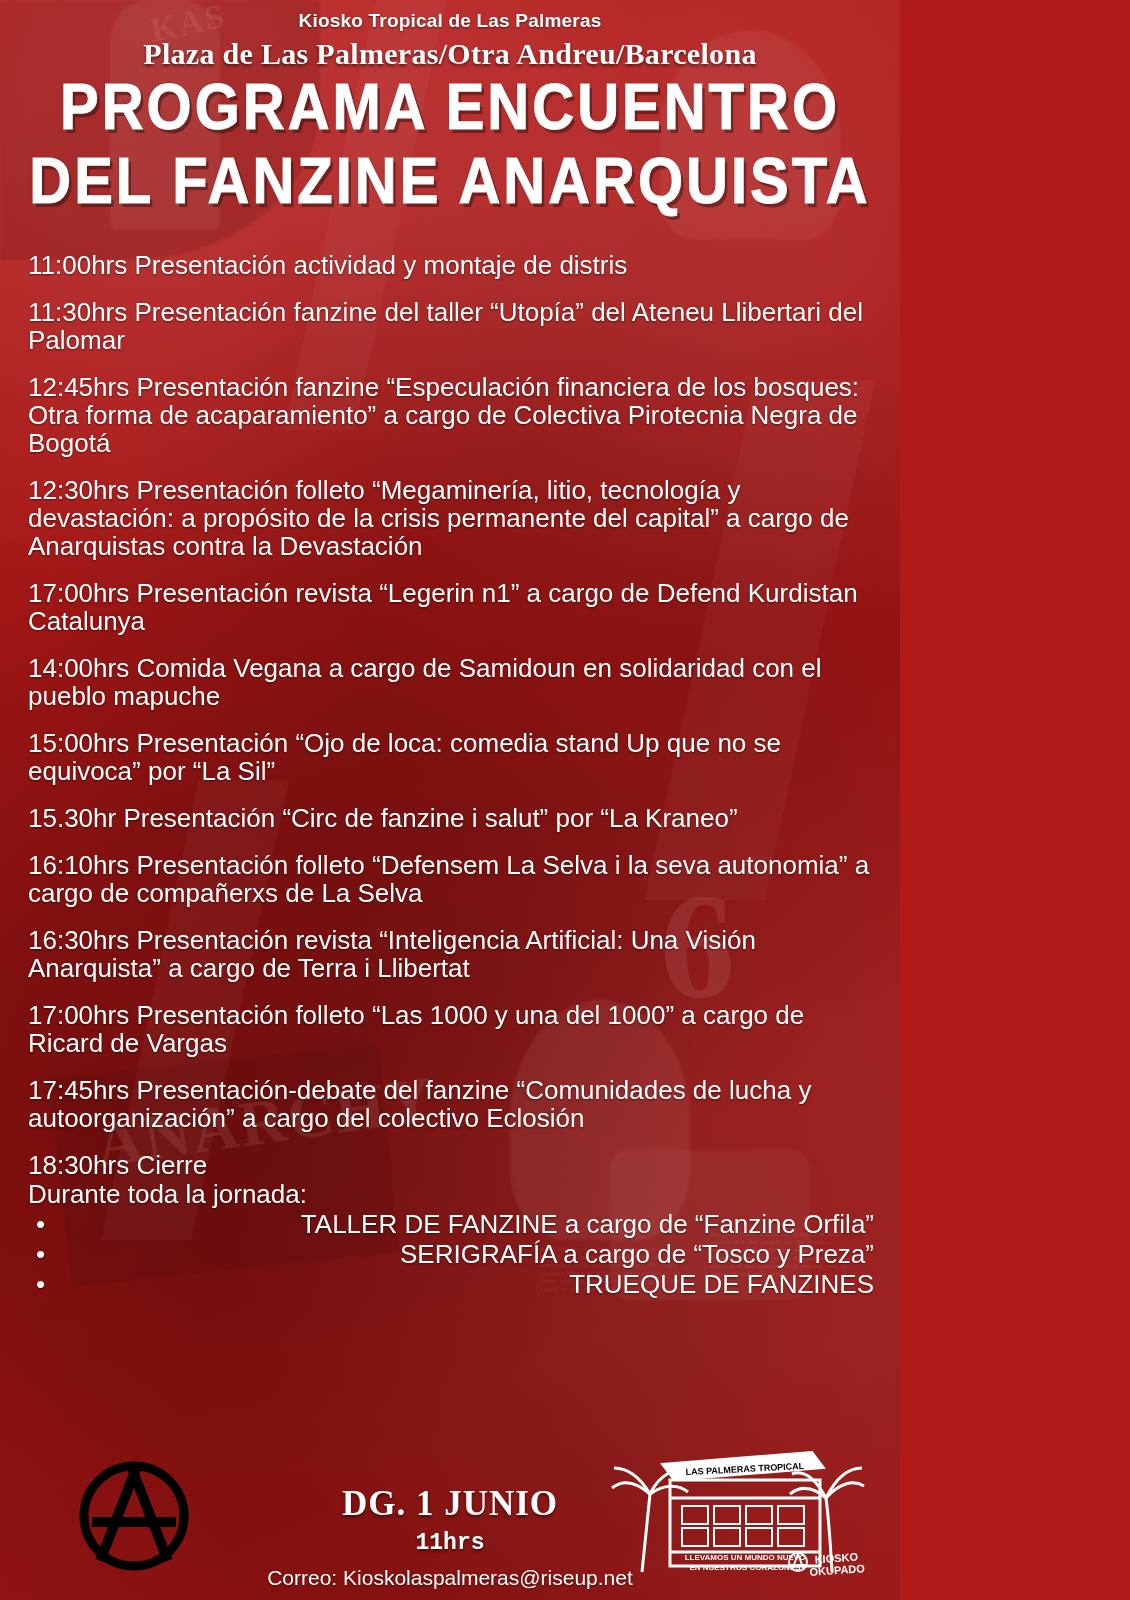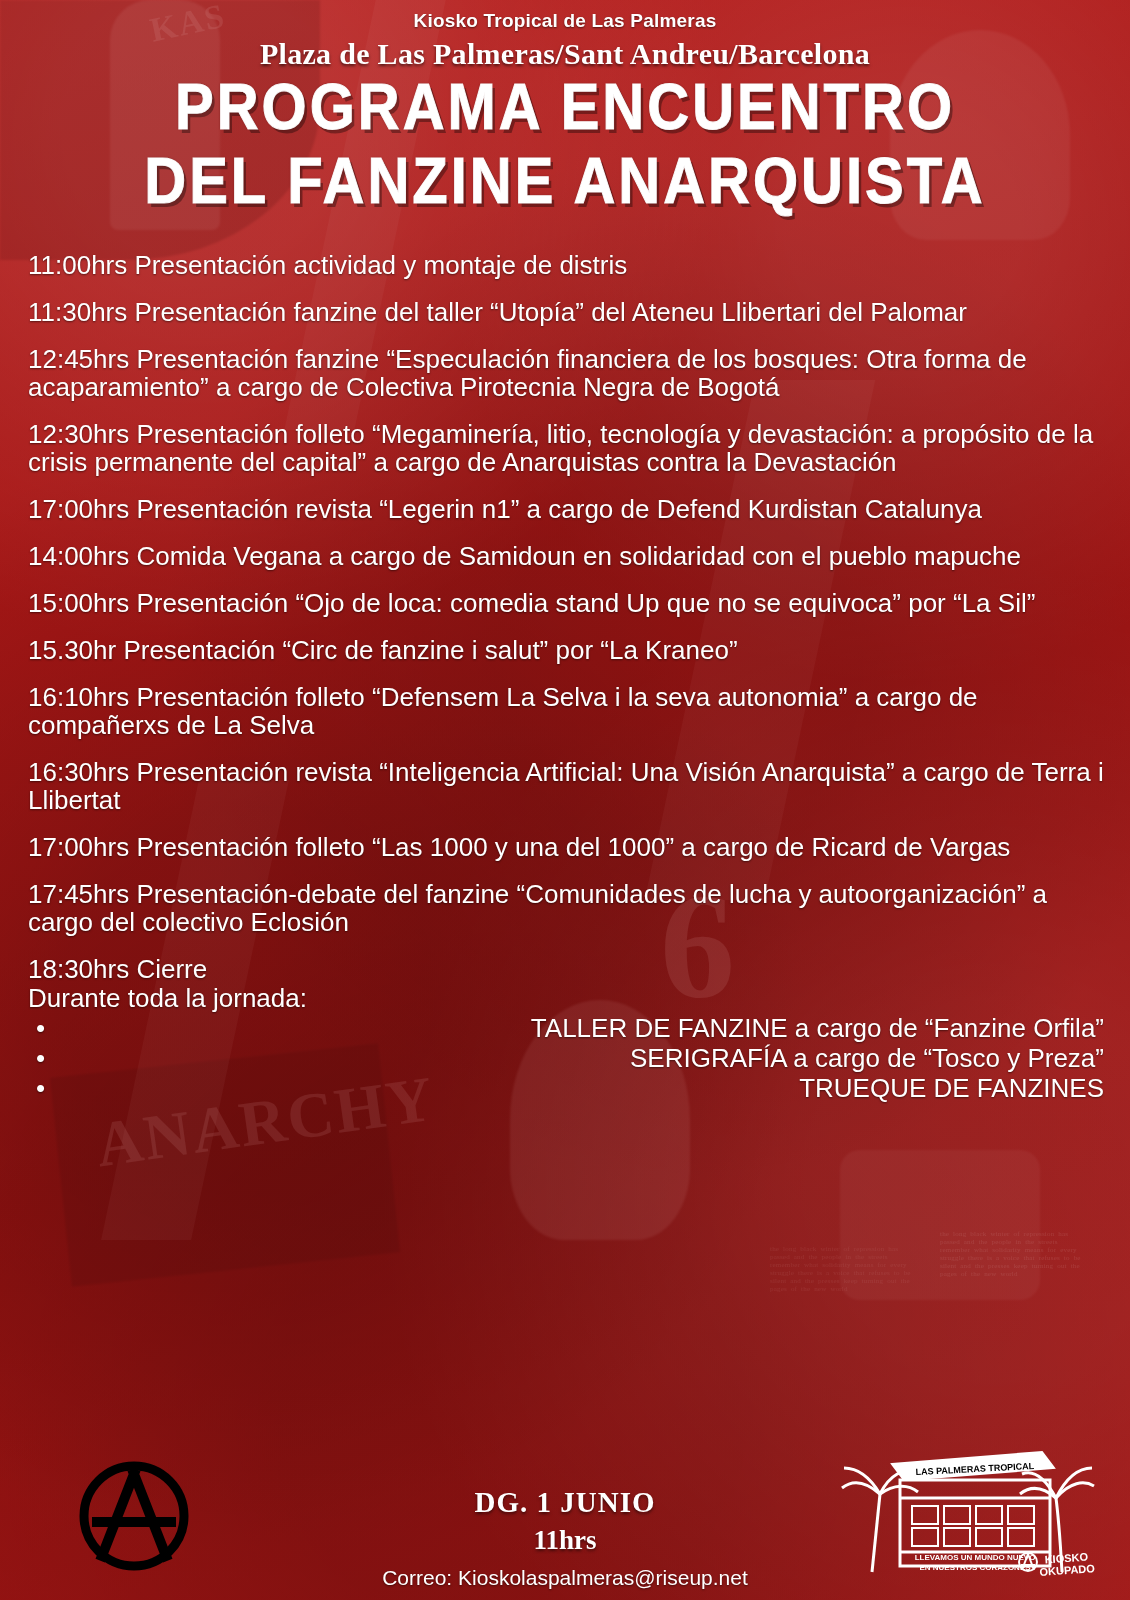--- a/index.html
+++ b/index.html
@@ -8,21 +8,21 @@
   }
   body {
     width: 1130px;
     height: 1600px;
     font-family: "Liberation Sans", sans-serif;
     background: #b01a19;
     overflow: hidden;
   }
   .poster {
     position: relative;
-    width: 1130px;
+    width: 900px;
     height: 1600px;
     overflow: hidden;
     background: #a21caf;
   }
   
   .bg-layer {
     position: absolute;
     inset: 0;
     background:
       radial-gradient(circle at 18% 8%, rgba(255,255,255,0.18) 0 8%, rgba(0,0,0,0) 30%),
@@ -167,28 +167,28 @@
     position: absolute;
     left: 0;
     right: 0;
     bottom: 10px;
     text-align: center;
     color: #fff;
   }
   .date-line {
     font-family: "Liberation Serif", serif;
     font-weight: bold;
-    font-size: 29px;
+    font-size: 35px;
     letter-spacing: 1px;
     text-shadow: 0 2px 3px rgba(0,0,0,.5);
   }
   .hour-line {
-    font-family: Liberation Serif, serif;
-    font-weight: bold;
-    font-size: 27px;
+    font-family: Liberation Mono, monospace;
+    font-weight: bold;
+    font-size: 23px;
     margin-top: 6px;
     text-shadow: 0 2px 3px rgba(0,0,0,.5);
   }
   .mail-line {
     font-size: 21px;
     margin-top: 10px;
     text-shadow: 0 1px 2px rgba(0,0,0,.5);
   }
   
   .kiosk {
@@ -233,21 +233,21 @@
   <div class="bg-word" style="left:150px;top:4px;font-size:34px;transform:rotate(-12deg);">KAS</div>
   <div class="bg-circle-num" style="left:660px;top:860px;font-size:150px;">6</div>
 
   <div class="bg-text-block" style="right:40px;top:1230px;height:150px;">the long black winter of repression has passed and the people in the streets remember what solidarity means for every struggle there is a voice that refuses to be silent and the presses keep turning out the pages of the new world</div>
   <div class="bg-text-block" style="right:210px;top:1245px;height:120px;opacity:.7;">the long black winter of repression has passed and the people in the streets remember what solidarity means for every struggle there is a voice that refuses to be silent and the presses keep turning out the pages of the new world</div>
 
   <div class="red-veil"></div>
 
   <div class="header">
     <div class="kiosko-line">Kiosko Tropical de Las Palmeras</div>
-    <div class="plaza-line">Plaza de Las Palmeras/Sant Andreu/Barcelona</div>
+    <div class="plaza-line">Plaza de Las Palmeras/Otra Andreu/Barcelona</div>
     <div class="title-wrap">
       <div class="title-line">PROGRAMA ENCUENTRO</div>
       <div class="title-line second">DEL FANZINE ANARQUISTA</div>
     </div>
   </div>
 
   <div class="program">
     <div class="entry">11:00hrs Presentación actividad y montaje de distris</div>
     <div class="entry">11:30hrs Presentación fanzine del taller “Utopía” del Ateneu Llibertari del Palomar</div>
     <div class="entry">12:45hrs Presentación fanzine “Especulación financiera de los bosques: Otra forma de acaparamiento” a cargo de Colectiva Pirotecnia Negra de Bogotá</div>

